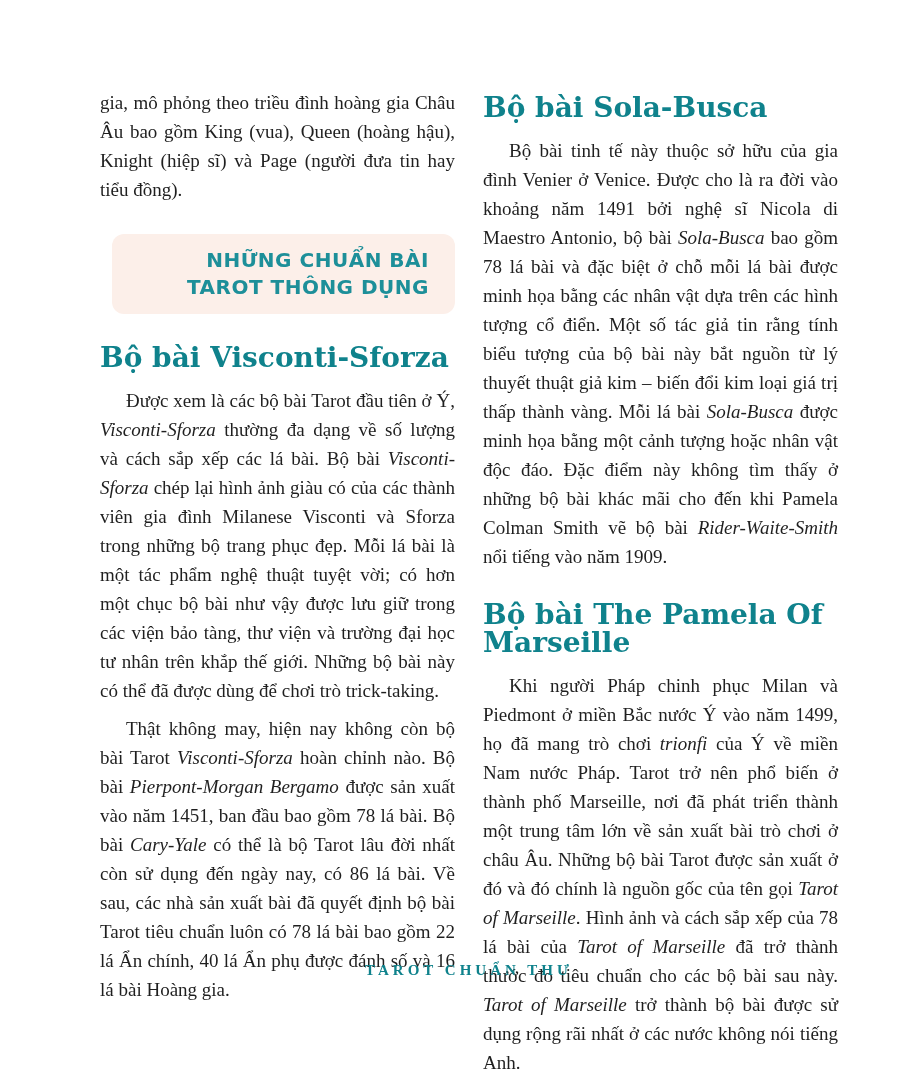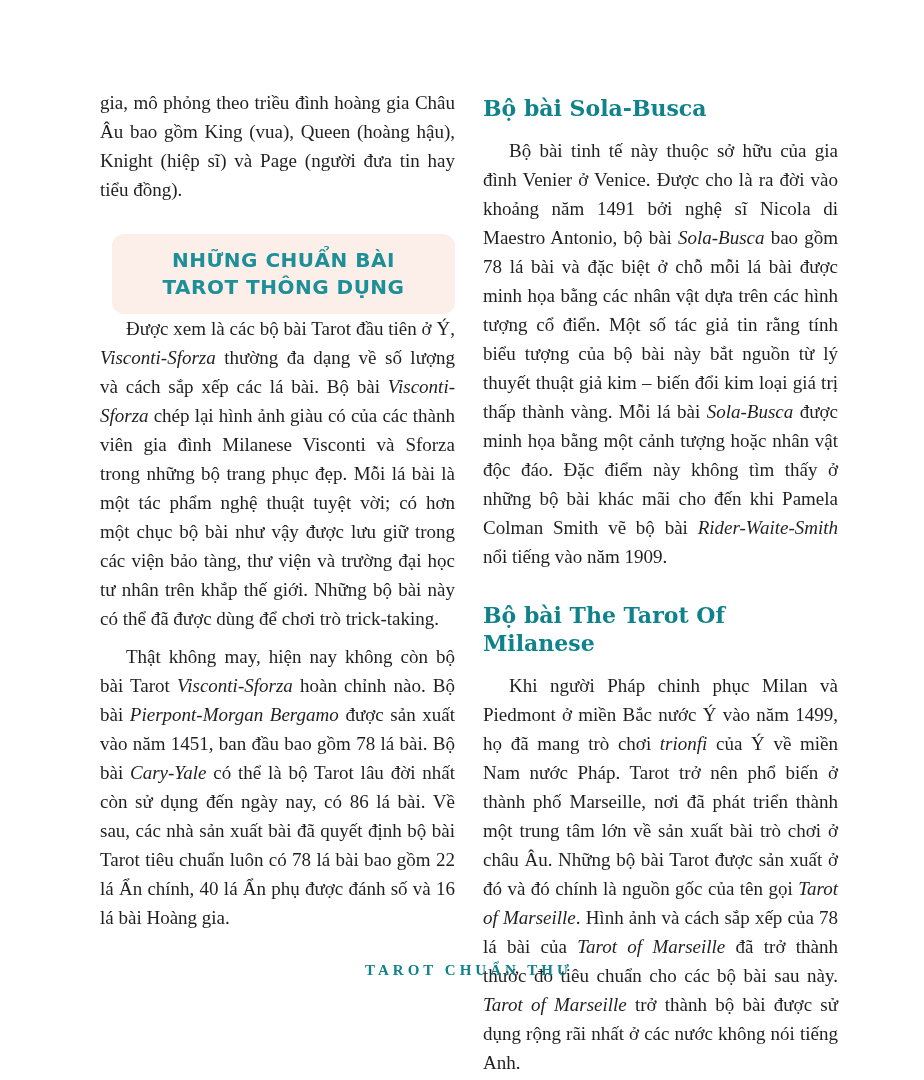--- a/index.html
+++ b/index.html
@@ -19,32 +19,32 @@
     margin-bottom:9px;
   }
   .body-para.indent { text-indent:26px; }
   .body-para em { }
 
   .section-banner {
     background: var(--banner-background, #fcefe9);
     border-radius:12px;
     margin:30px 0 0 12px;
     padding:13px 26px;
-    text-align:center;
+    text-align:right;
     font-family:"DejaVu Sans", sans-serif;
     font-weight:bold;
     font-size:20px; line-height:27px;
     color: var(--banner-text, #1d8f99);
     letter-spacing:0.5px;
   }
 
   .sub-heading {
     font-family:"DejaVu Serif", serif;
     font-weight:bold;
-    font-size:22px; line-height:28px;
+    font-size:28px; line-height:28px;
     color: var(--accent-teal, #0f828c);
     margin:30px 0 14px 0;
   }
   .column > .sub-heading:first-child { margin-top:6px; }
 
   .page-footer {
     position:absolute; left:100px; right:86px; top:962px;
   }
   .footer-title {
     text-align:center;
@@ -63,27 +63,28 @@
   }
 </style>
 </head>
 <body>
 
 <div class="page">
   <div class="columns">
     <div class="column">
         <p class="body-para"><span>gia, mô phỏng theo triều đình hoàng gia Châu Âu bao gồm King (vua), Queen (hoàng hậu), Knight (hiệp sĩ) và Page (người đưa tin hay tiểu đồng).</span></p>
         <div class="section-banner">NHỮNG CHUẨN BÀI TAROT THÔNG DỤNG</div>
+        <h3 class="sub-heading">Bộ bài Visconti-Sforza</h3>
         <p class="body-para indent"><span>Được xem là các bộ bài Tarot đầu tiên ở Ý, </span><em>Visconti-Sforza</em><span> thường đa dạng về số lượng và cách sắp xếp các lá bài. Bộ bài </span><em>Visconti-Sforza</em><span> chép lại hình ảnh giàu có của các thành viên gia đình Milanese Visconti và Sforza trong những bộ trang phục đẹp. Mỗi lá bài là một tác phẩm nghệ thuật tuyệt vời; có hơn một chục bộ bài như vậy được lưu giữ trong các viện bảo tàng, thư viện và trường đại học tư nhân trên khắp thế giới. Những bộ bài này có thể đã được dùng để chơi trò trick-taking.</span></p>
         <p class="body-para indent"><span>Thật không may, hiện nay không còn bộ bài Tarot </span><em>Visconti-Sforza</em><span> hoàn chỉnh nào. Bộ bài </span><em>Pierpont-Morgan Bergamo</em><span> được sản xuất vào năm 1451, ban đầu bao gồm 78 lá bài. Bộ bài </span><em>Cary-Yale</em><span> có thể là bộ Tarot lâu đời nhất còn sử dụng đến ngày nay, có 86 lá bài. Về sau, các nhà sản xuất bài đã quyết định bộ bài Tarot tiêu chuẩn luôn có 78 lá bài bao gồm 22 lá Ẩn chính, 40 lá Ẩn phụ được đánh số và 16 lá bài Hoàng gia.</span></p>
       </div>
     <div class="column">
         <h3 class="sub-heading">Bộ bài Sola-Busca</h3>
         <p class="body-para indent"><span>Bộ bài tinh tế này thuộc sở hữu của gia đình Venier ở Venice. Được cho là ra đời vào khoảng năm 1491 bởi nghệ sĩ Nicola di Maestro Antonio, bộ bài </span><em>Sola-Busca</em><span> bao gồm 78 lá bài và đặc biệt ở chỗ mỗi lá bài được minh họa bằng các nhân vật dựa trên các hình tượng cổ điển. Một số tác giả tin rằng tính biểu tượng của bộ bài này bắt nguồn từ lý thuyết thuật giả kim – biến đổi kim loại giá trị thấp thành vàng. Mỗi lá bài </span><em>Sola-Busca</em><span> được minh họa bằng một cảnh tượng hoặc nhân vật độc đáo. Đặc điểm này không tìm thấy ở những bộ bài khác mãi cho đến khi Pamela Colman Smith vẽ bộ bài </span><em>Rider-Waite-Smith</em><span> nổi tiếng vào năm 1909.</span></p>
-        <h3 class="sub-heading">Bộ bài The Tarot Of Milanese</h3>
+        <h3 class="sub-heading">Bộ bài The Pamela Of Marseille</h3>
         <p class="body-para indent"><span>Khi người Pháp chinh phục Milan và Piedmont ở miền Bắc nước Ý vào năm 1499, họ đã mang trò chơi </span><em>trionfi</em><span> của Ý về miền Nam nước Pháp. Tarot trở nên phổ biến ở thành phố Marseille, nơi đã phát triển thành một trung tâm lớn về sản xuất bài trò chơi ở châu Âu. Những bộ bài Tarot được sản xuất ở đó và đó chính là nguồn gốc của tên gọi </span><em>Tarot of Marseille</em><span>. Hình ảnh và cách sắp xếp của 78 lá bài của </span><em>Tarot of Marseille</em><span> đã trở thành thước đo tiêu chuẩn cho các bộ bài sau này. </span><em>Tarot of Marseille</em><span> trở thành bộ bài được sử dụng rộng rãi nhất ở các nước không nói tiếng Anh.</span></p>
       </div>
   </div>
 
   <footer class="page-footer">
     <div class="footer-title">TAROT CHUẨN THƯ</div>
 
   </footer>
 </div>
 

